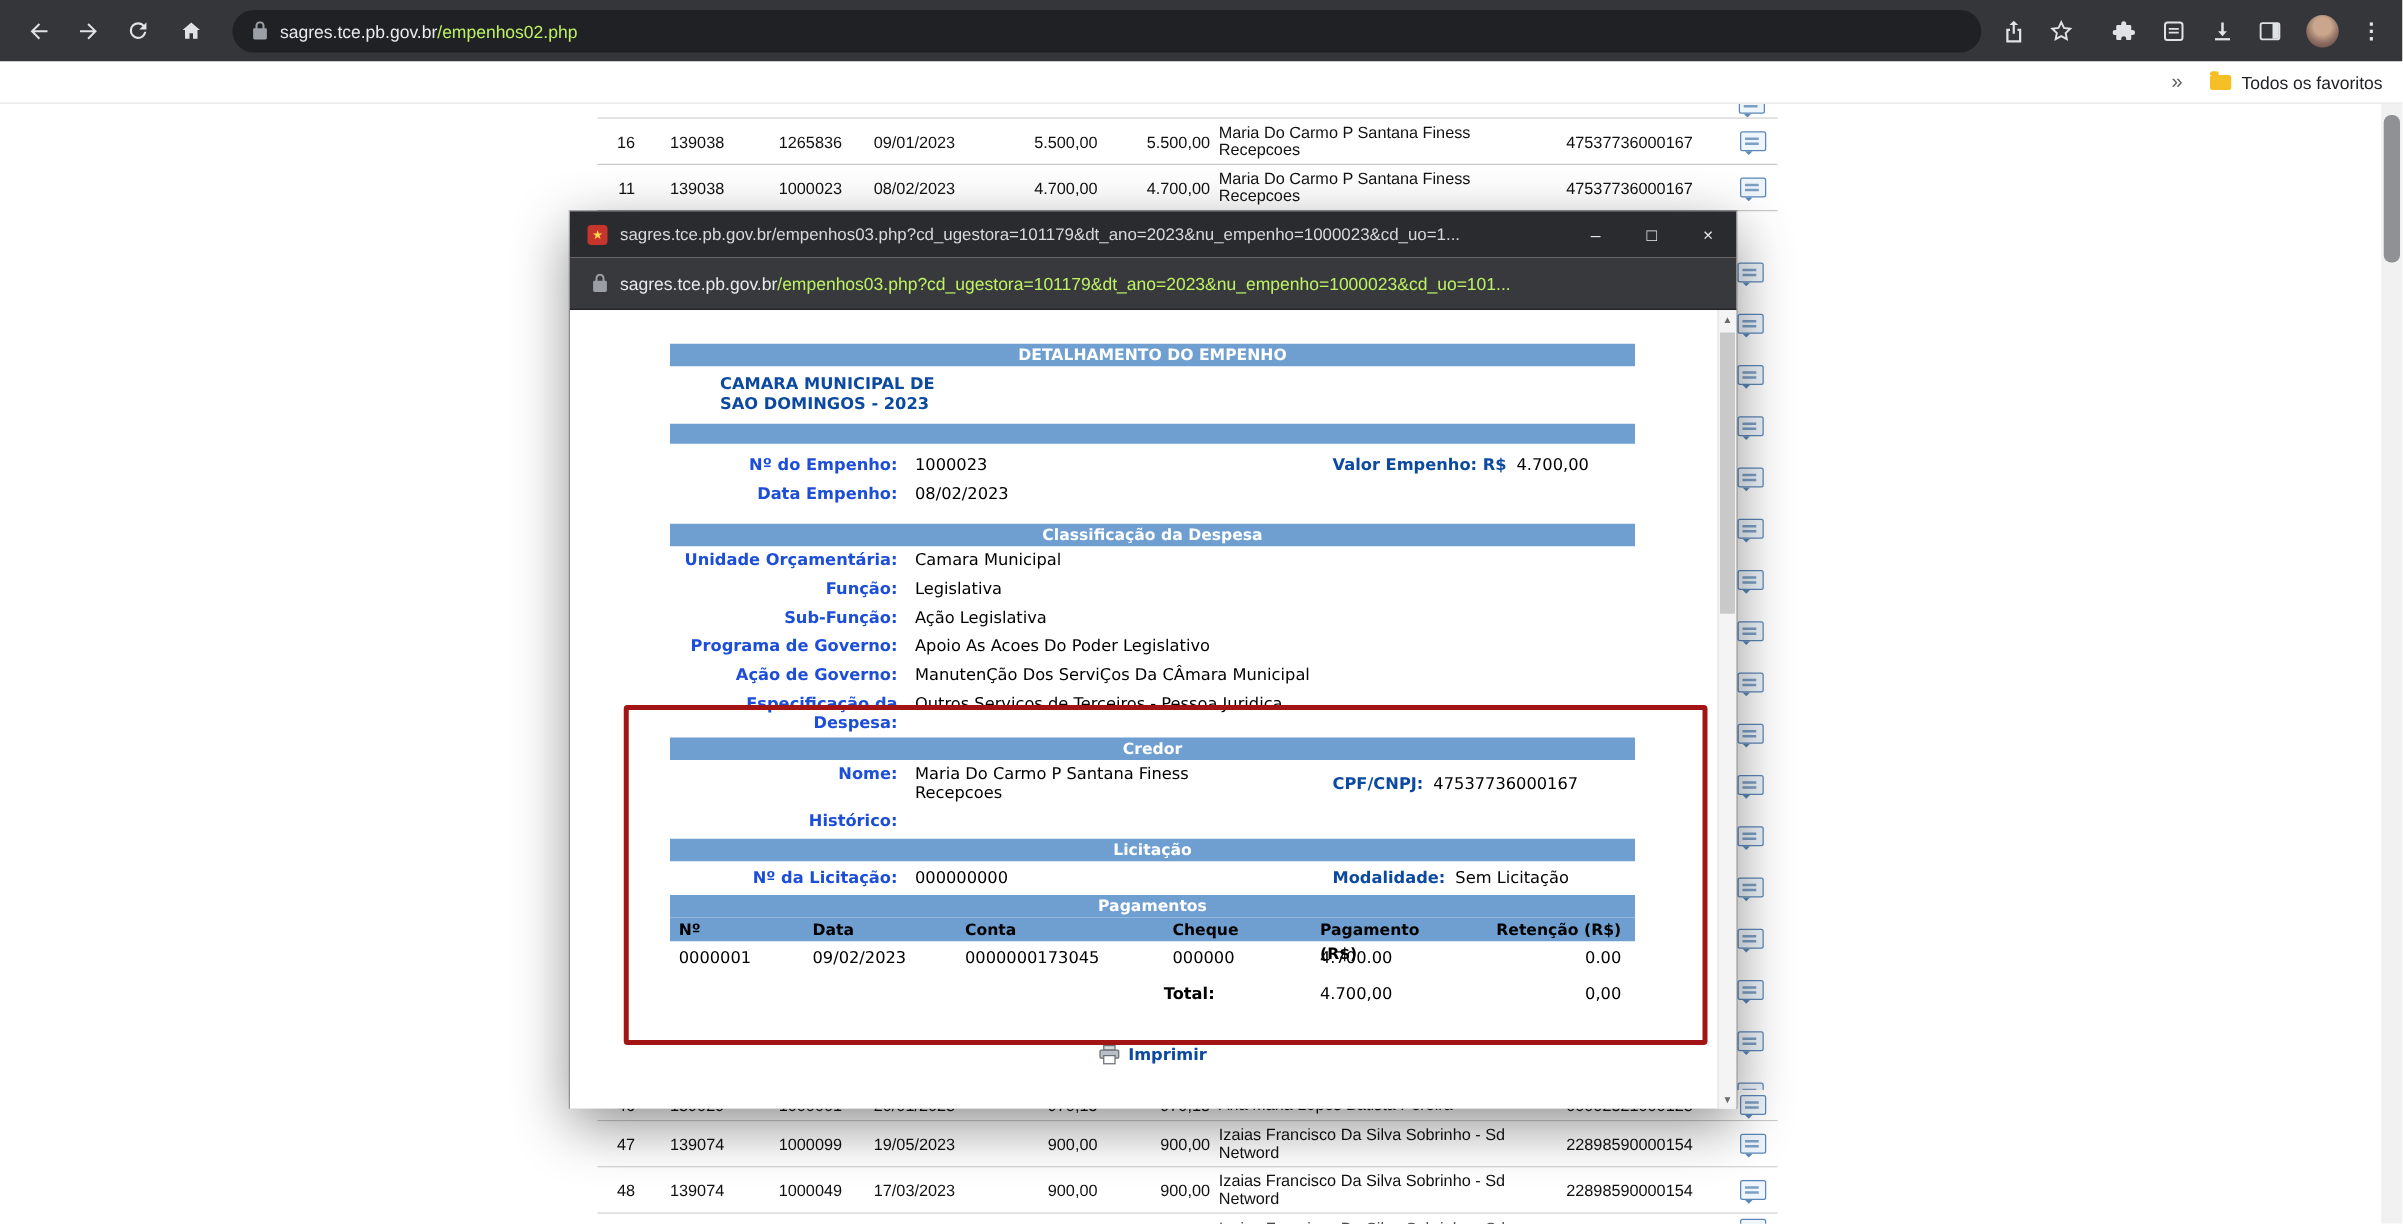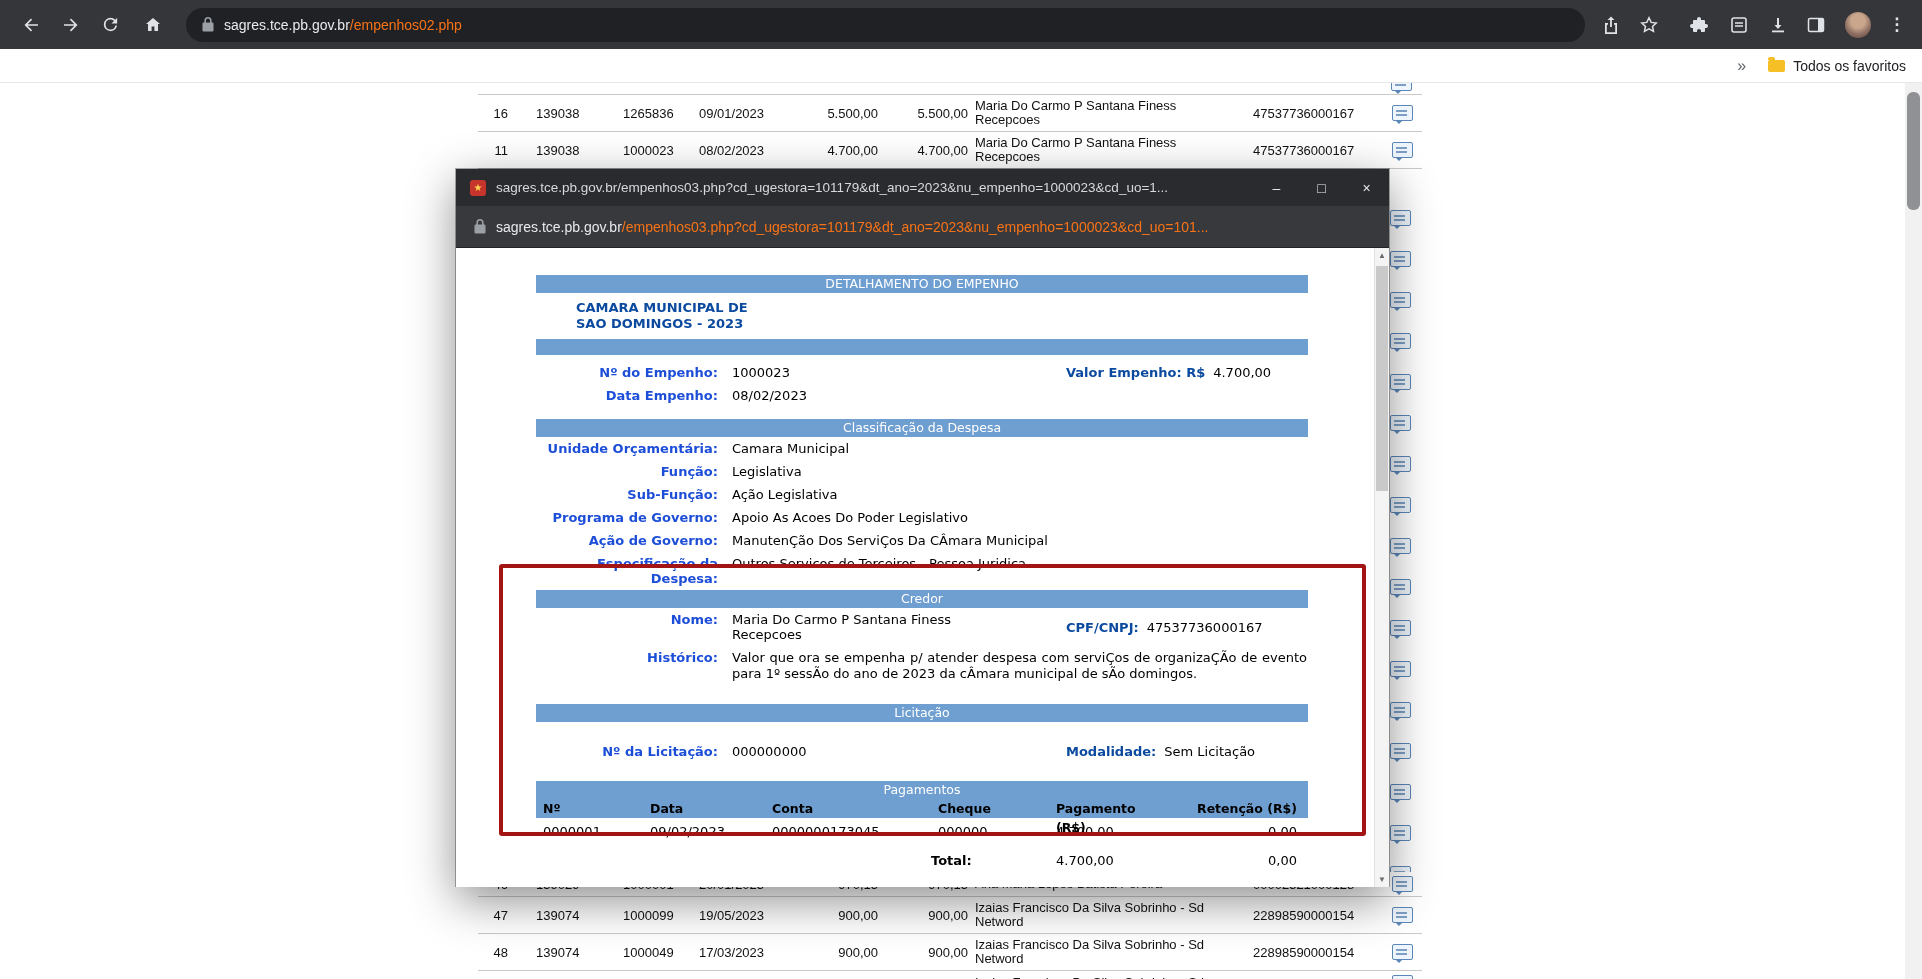--- a/index.html
+++ b/index.html
@@ -7,21 +7,21 @@
           font-family:"Liberation Sans",sans-serif}
 
   
   .toolbar{position:absolute;left:0;top:0;width:100%;height:49px;background:#35363a;
            display:flex;align-items:center;z-index:90}
   .tbtn{width:34px;height:34px;border-radius:50%;display:flex;align-items:center;
         justify-content:center;flex:0 0 auto;cursor:pointer}
   .pill{height:34px;border-radius:17px;background:#202124;display:flex;align-items:center;
         padding:0 16px;width:1367px;margin-left:16px;color:#e8eaed;font-size:14px;flex:0 0 auto}
   .pill .lock{margin-right:10px;display:flex}
-  .host{color:#e8eaed}.path{color:#f97316}
+  .host{color:#e8eaed}.path{color:#bef264}
   .avatar{width:26px;height:26px;border-radius:50%;flex:0 0 auto;cursor:pointer;
           background:radial-gradient(circle at 50% 35%, #caa78c 0 32%, #8d6e63 62%, #5d4037 100%)}
   .dots{color:#dfe2e6;font-size:17px;font-weight:bold}
 
   .bookmarks{position:absolute;left:0;top:49px;width:100%;height:34px;background:#fff;
              display:flex;align-items:center;justify-content:flex-end;padding-right:16px;
              border-bottom:1px solid #e7e7e7;box-sizing:border-box;z-index:85}
   .chev{color:#5f6368;font-size:16px;margin-right:22px;cursor:pointer}
   .folder{width:17px;height:12px;background:#f6bf26;border-radius:2px;position:relative;margin-right:8px}
   .folder::before{content:"";position:absolute;left:0;top:-3px;width:7px;height:3px;
@@ -72,42 +72,42 @@
           font-size:14px;border-bottom:1px solid #232323}
   .p-addr .lock{margin-right:10px;display:flex}
   .p-body{position:relative;height:639px;background:#fff;overflow:hidden}
   .p-scroll{position:absolute;right:0;top:0;width:15px;height:100%;background:#f4f4f4;
             border-left:1px solid #e2e2e2;display:flex;flex-direction:column;align-items:center;
             justify-content:space-between;padding:3px 0;box-sizing:border-box;font-size:8px;color:#6a6a6a}
   .p-thumb{position:absolute;right:1px;top:18px;width:12px;height:225px;background:#c9c9c9;cursor:pointer}
 
   
   .doc{width:772px;margin:27px 0 0 80px;font-family:"DejaVu Sans",sans-serif;font-size:13px;color:#000}
-  .bar{background:#6f9fd0;color:#fff;font-weight:normal;text-align:center;height:18px;line-height:18px;
+  .bar{background:#6f9fd0;color:#fff;font-weight:bold;text-align:center;height:18px;line-height:18px;
        font-size:12.5px}
   .bar.bempty{height:16px}
   .entity{padding:7px 0 7px 40px;font-weight:bold;color:#0b4a9e;line-height:16px}
   .frow{position:relative;display:flex;padding:4px 0}
   .flabel{flex:0 0 190px;text-align:right;font-weight:bold;color:#1d4ed8;padding-right:8px;box-sizing:border-box}
   .fvalue{margin-left:6px;line-height:15px}
   .nome-val{max-width:250px}
   .hist-val{width:575px;text-align:justify;line-height:16px;margin-left:6px}
   .rpair{position:absolute;left:530px;top:4px;white-space:nowrap;display:flex}
   .rpair.mid{top:12px}
   .rlabel{font-weight:bold;color:#0b4a9e;margin-right:8px}
   .pg{display:grid;grid-template-columns:110px 120px 165px 125px 108px 144px}
   .pg-head{background:#6f9fd0;color:#000000;font-weight:bold;height:19px;line-height:19px;font-size:12.5px}
   .pg-row{height:22px;line-height:22px;margin-top:3px}
   .pg-total{margin-top:8px;height:20px;line-height:20px}
   .cl1{padding-left:7px}.cl2{padding-left:4px}.cl3{padding-left:6px}.cl4{padding-left:7px}
   .cr{text-align:left}.cr2{text-align:right;padding-right:11px}
   .bold{font-weight:bold}
   .imprimir{display:flex;align-items:center;justify-content:center;gap:7px;cursor:pointer}
   .imp-label{font-weight:bold;color:#0b4a9e}
-  .mt2{margin-top:18px}.mt6{margin-top:6px}.mt12{margin-top:12px}.mt30{margin-top:30px}
+  .mt2{margin-top:2px}.mt6{margin-top:6px}.mt12{margin-top:12px}.mt30{margin-top:30px}
 
   
   .redrect{position:absolute;left:499px;top:564px;width:867px;height:272px;border:4px solid #a31515;
            border-radius:3px;z-index:70;pointer-events:none;box-sizing:border-box}
 
   svg{display:block}
 </style>
 </head>
 <body>
 
@@ -375,21 +375,20 @@
         <div class="frow">
           <span class="flabel">Nome:</span>
           <span class="fvalue nome-val">Maria Do Carmo P Santana Finess Recepcoes</span>
           <span class="rpair mid">
             <span class="rlabel">CPF/CNPJ:</span>
             <span>47537736000167</span>
           </span>
         </div>
         <div class="frow">
           <span class="flabel">Histórico:</span>
-          <span class="hist-val">Valor que ora se empenha p/ atender despesa com serviÇos de organizaÇÃo de evento para 1º sessÃo do ano de 2023 da cÂmara municipal de sÃo domingos.</span>
         </div>
 
         <div class="bar mt2">Licitação</div>
 
         <div class="frow mt2">
           <span class="flabel">Nº da Licitação:</span>
           <span class="fvalue">000000000</span>
           <span class="rpair">
             <span class="rlabel">Modalidade:</span>
             <span>Sem Licitação</span>

